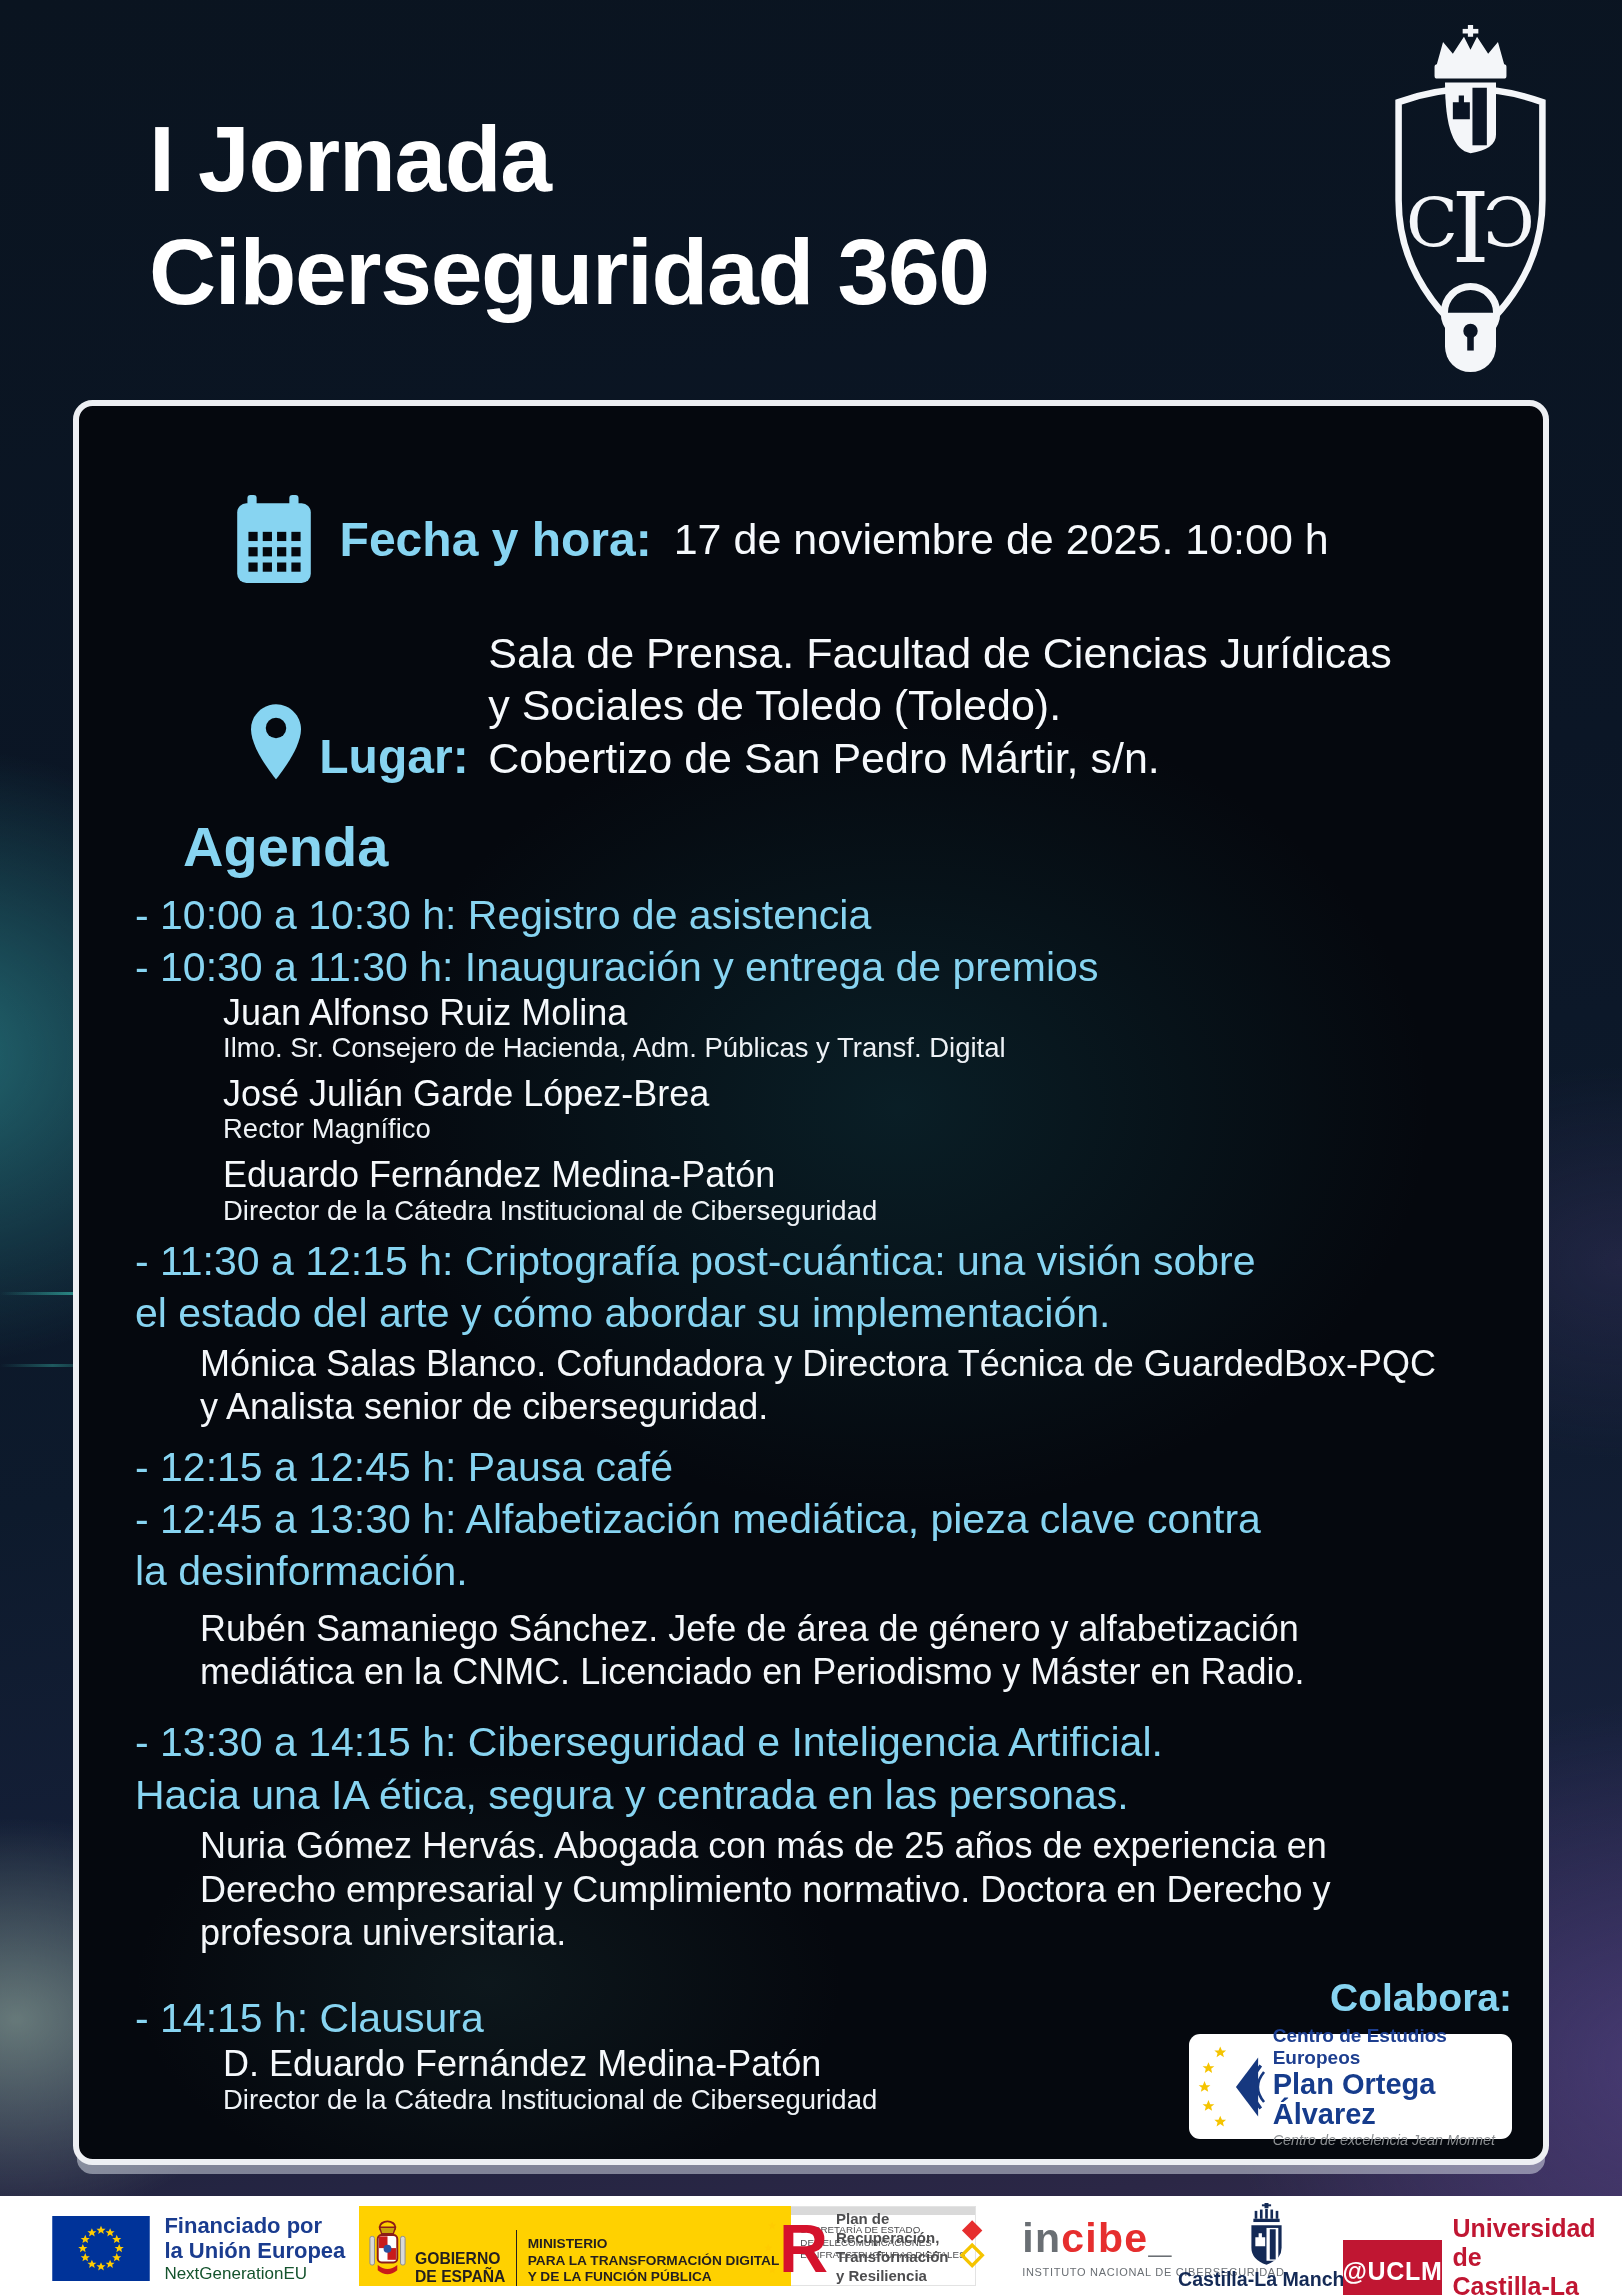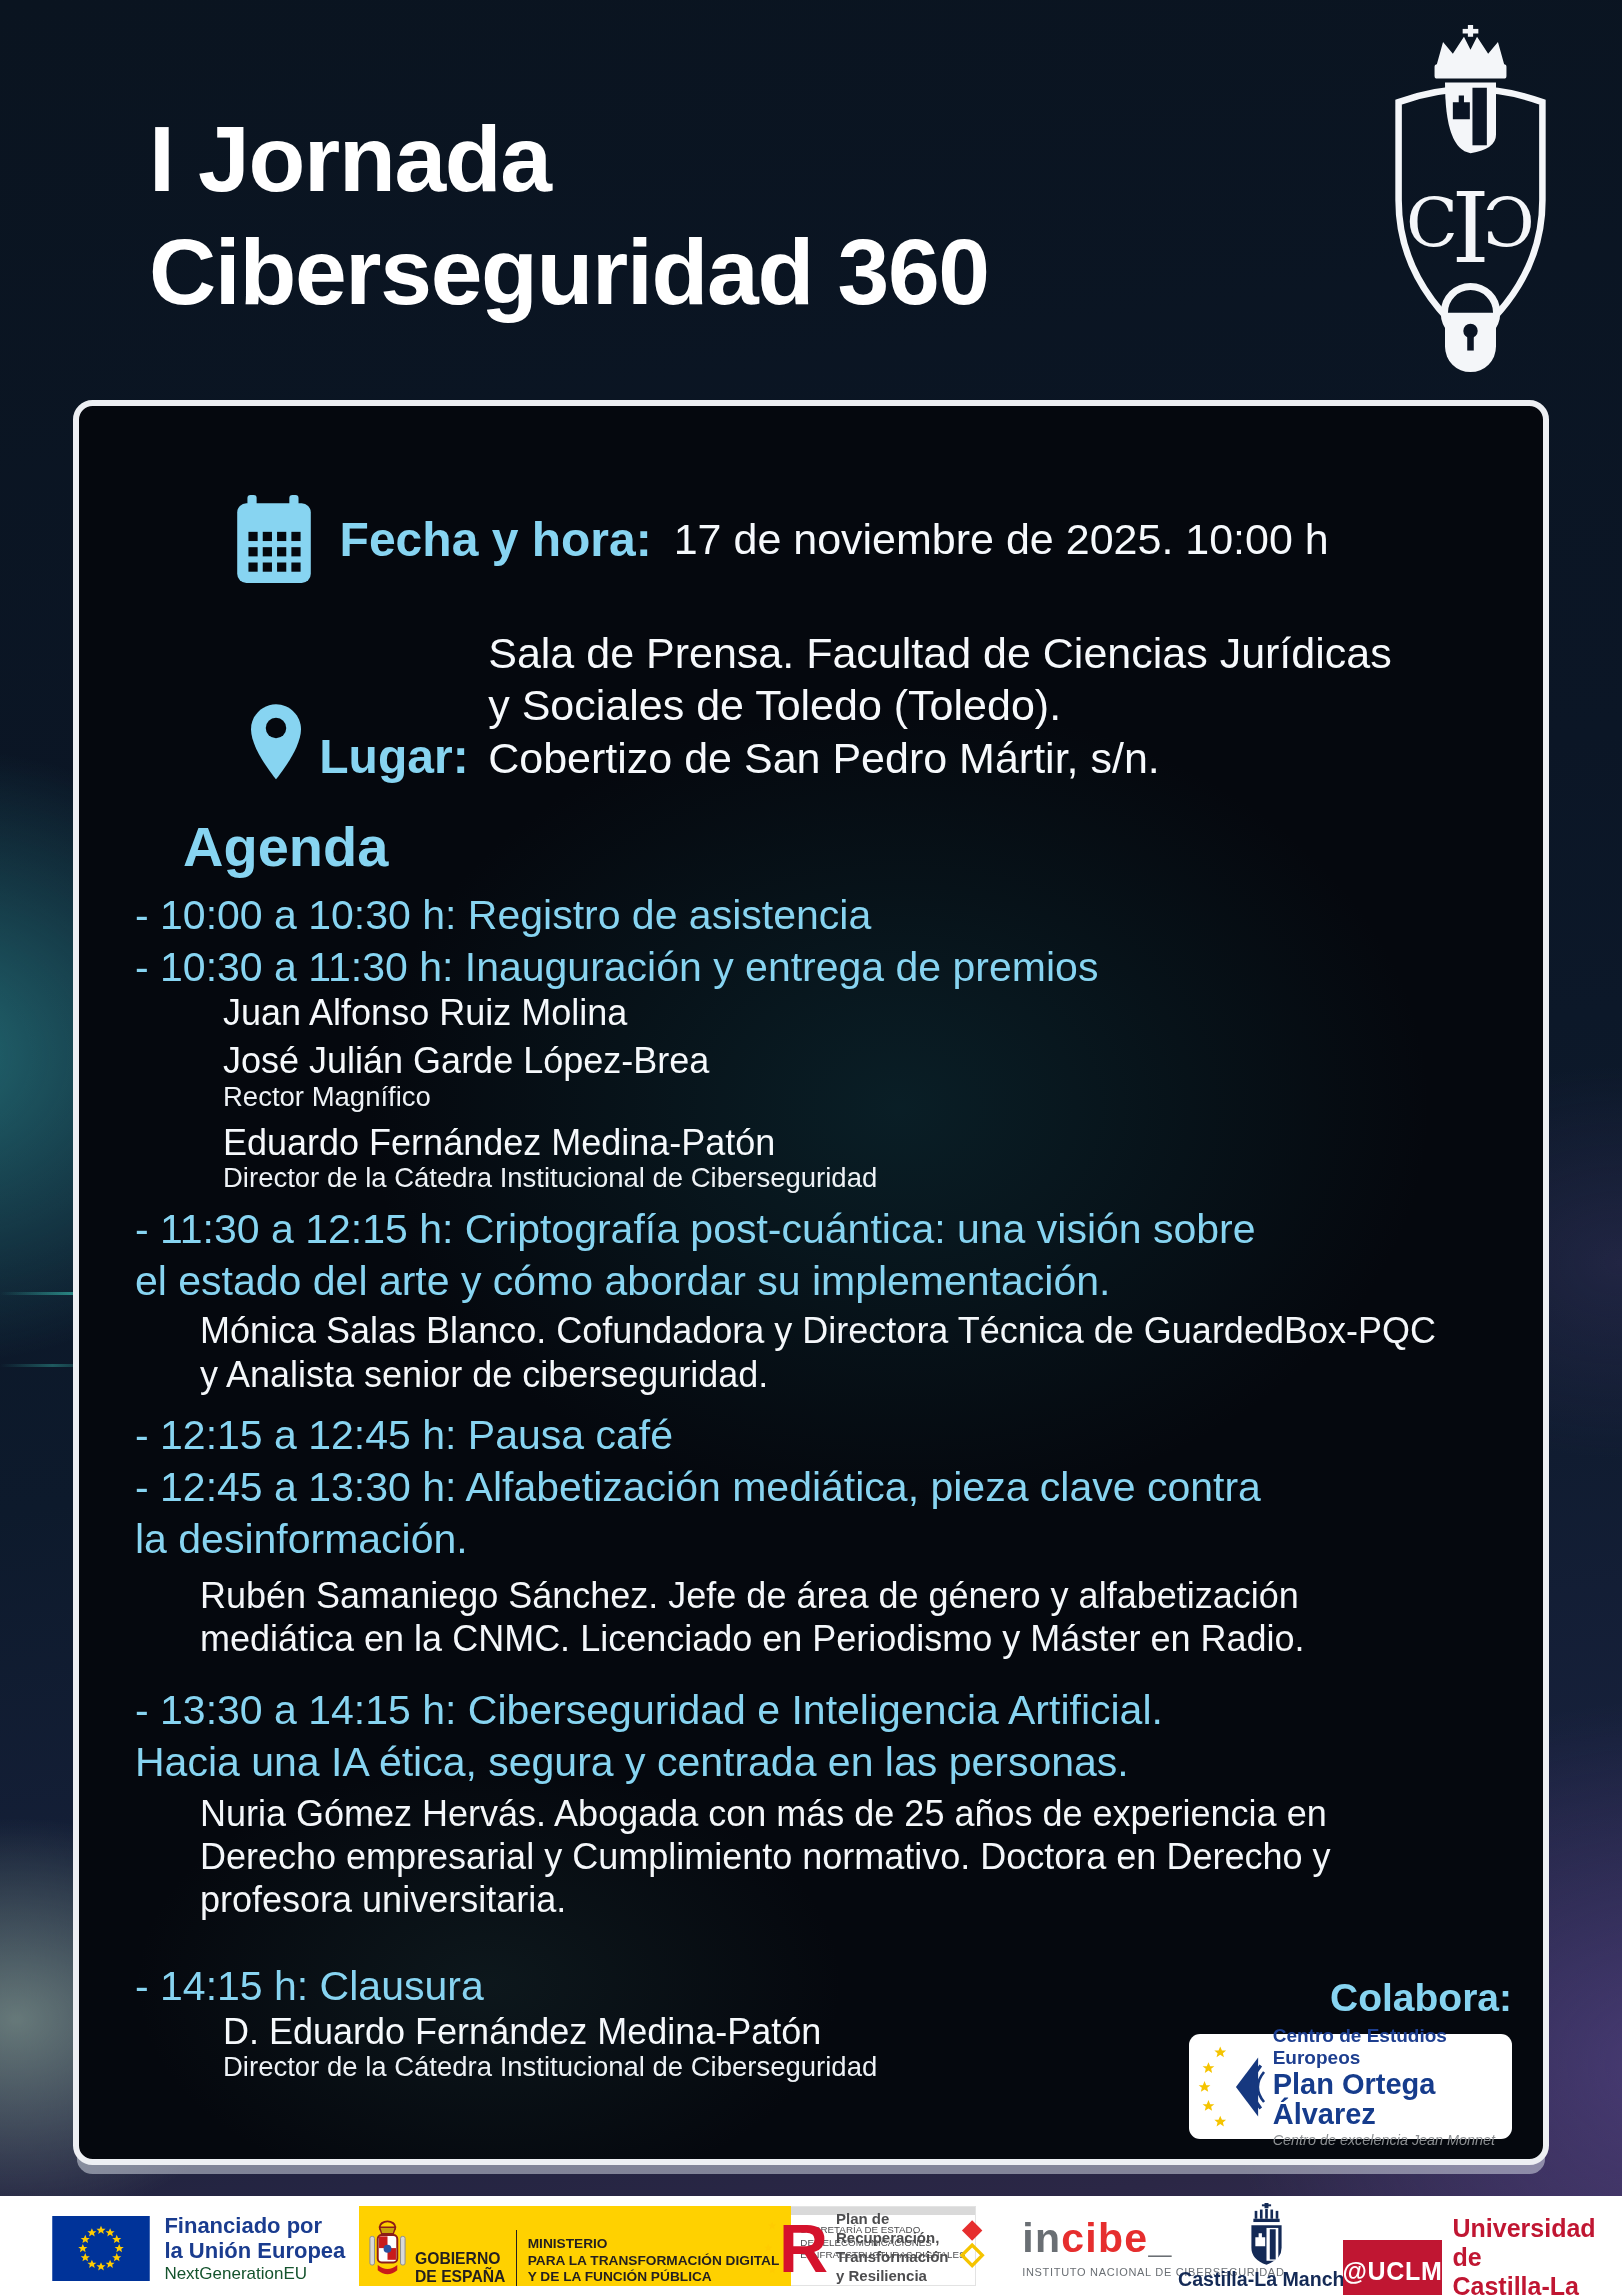--- a/index.html
+++ b/index.html
@@ -157,20 +157,21 @@
       <div style="margin-top:9.2px;">
 
         <div>
           <div class="slot-line">- 10:00 a 10:30 h: Registro de asistencia</div>
         </div>
 
         <div>
           <div class="slot-line">- 10:30 a 11:30 h: Inauguración y entrega de premios</div>
           <div>
             <div class="speaker-name">Juan Alfonso Ruiz Molina</div>
+            <div class="speaker-role">Ilmo. Sr. Consejero de Hacienda, Adm. Públicas y Transf. Digital</div>
           </div>
           <div style="margin-top:9.2px;">
             <div class="speaker-name">José Julián Garde López-Brea</div>
             <div class="speaker-role">Rector Magnífico</div>
           </div>
           <div style="margin-top:9.2px;">
             <div class="speaker-name">Eduardo Fernández Medina-Patón</div>
             <div class="speaker-role">Director de la Cátedra Institucional de Ciberseguridad</div>
           </div>
         </div>

